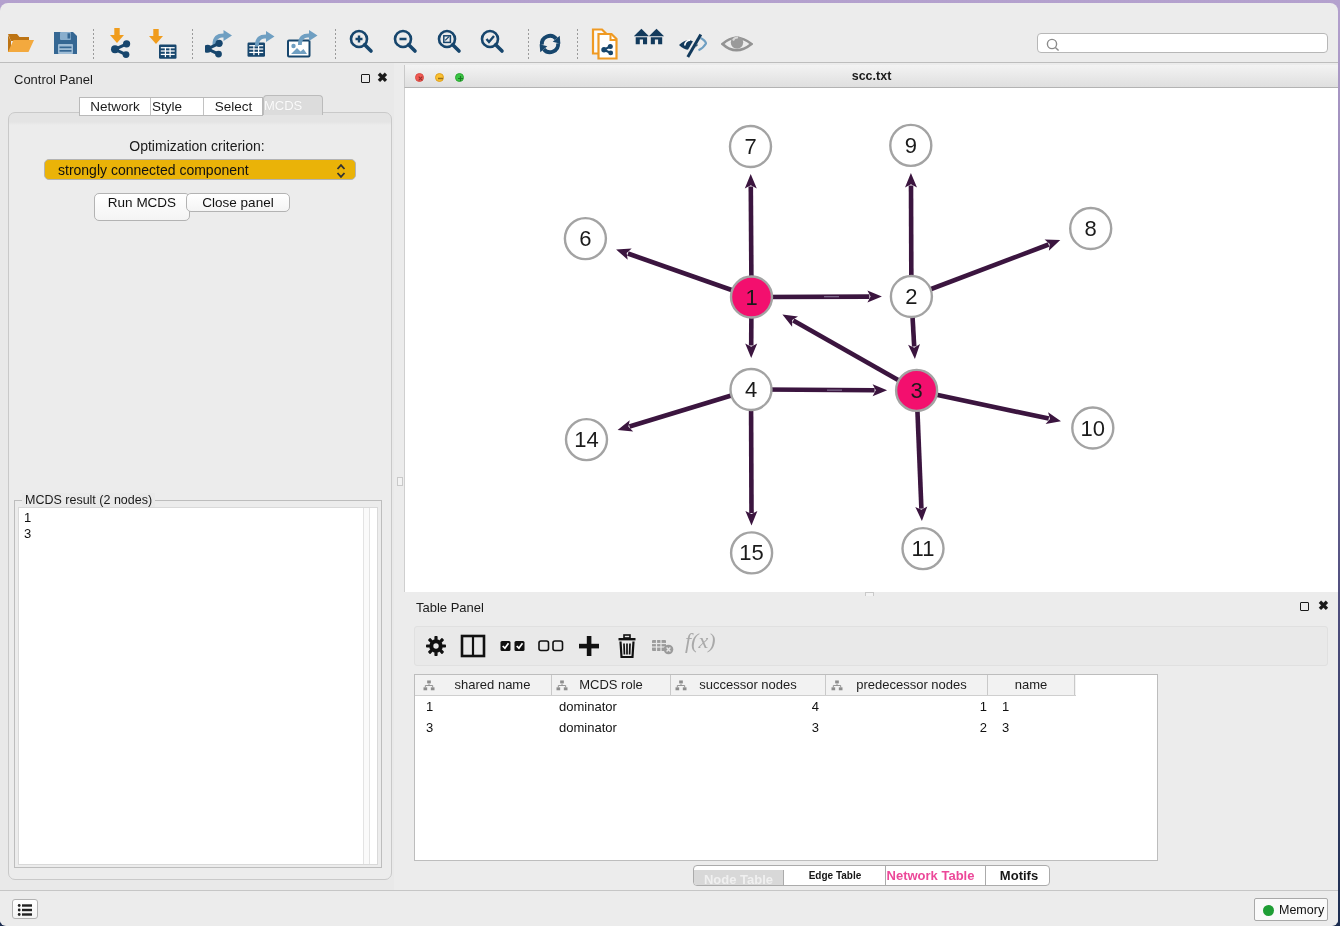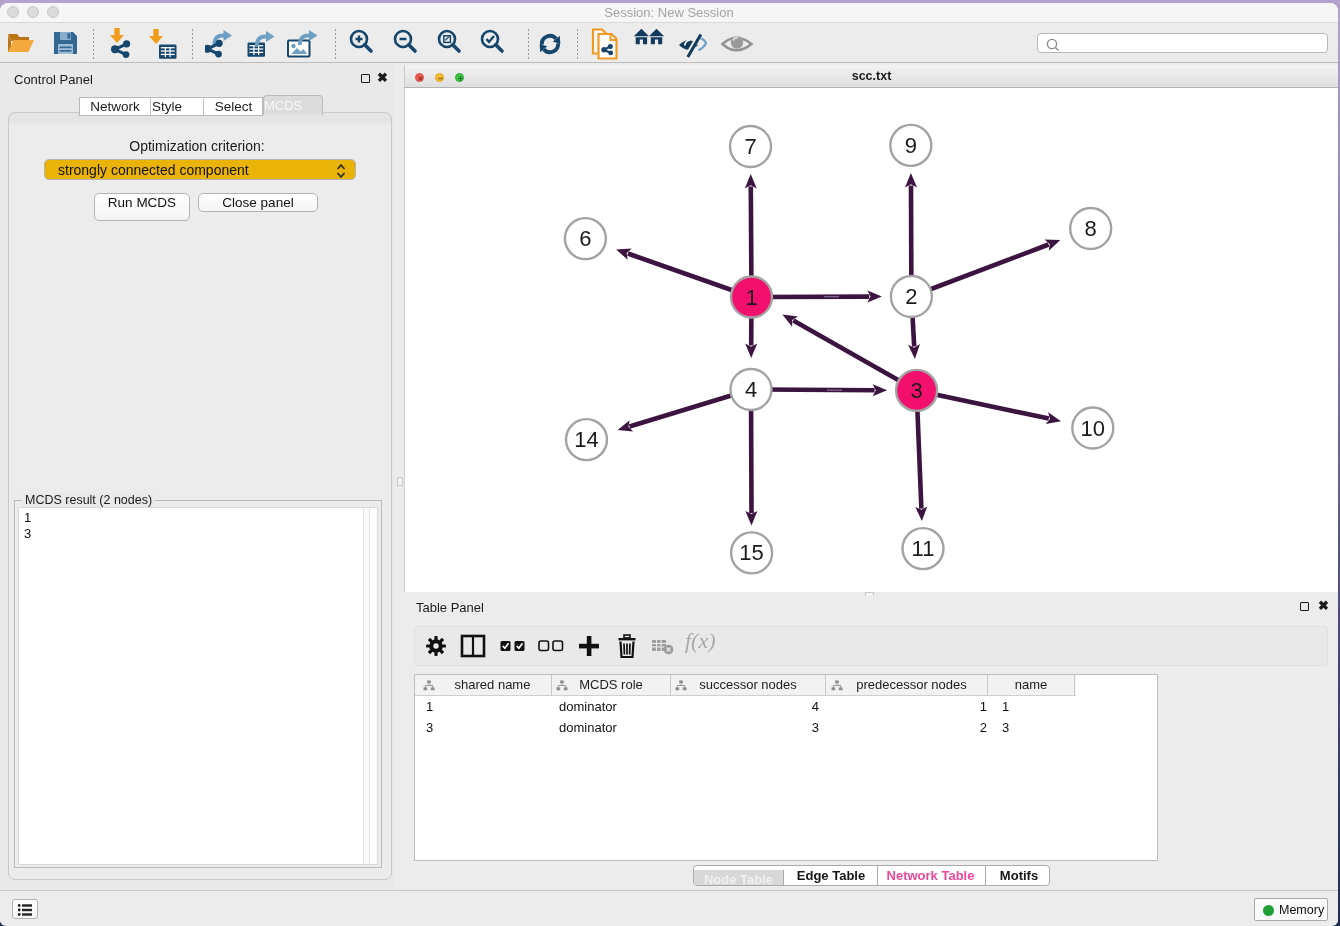--- a/index.html
+++ b/index.html
@@ -72,26 +72,20 @@
 .trow { position:absolute; font-size:13px; color:#111; }
 
 #statusbar { position:absolute; left:0; top:887px; width:100%; height:33px;
   background:#ececec; border-top:1px solid #c6c6c6; }
 svg text { font-family:"Liberation Sans", sans-serif; }
 </style>
 </head>
 <body>
 <div id="app">
 
-  <div id="titlebar">
-    <div class="tl" style="left:7px;"></div>
-    <div class="tl" style="left:27px;"></div>
-    <div class="tl" style="left:47px;"></div>
-    <div id="wintitle">Session: New Session</div>
-  </div>
 
   <div id="toolbar">
     <div class="sep" style="left:93px;"></div>
       <div class="sep" style="left:192px;"></div>
       <div class="sep" style="left:335px;"></div>
       <div class="sep" style="left:528px;"></div>
       <div class="sep" style="left:577px;"></div>
       <svg class="tbi" style="left:5px; top:4px;" width="32" height="32" viewBox="0 0 32 32">
         <path d="M3 7 L12 7 L14.5 10 L24 10 L24 14 L6 14 Z" fill="#bd7414"></path>
         <path d="M3 25 L3 8 L6 14 L6 25 Z" fill="#bd7414"></path>
@@ -223,21 +217,21 @@
     </div>
     <div style="position:absolute; left:0; top:75px; width:394px; text-align:center; font-size:14px; color:#1a1a1a;">Optimization criterion:</div>
     <div class="btn" style="left:44px; top:96px; width:312px; height:21px; border-radius:5px; background:#eab308; text-align:right;">
       <span style="position:absolute; left:13px; top:2px; font-size:14px;">strongly connected component</span>
       <svg width="12" height="16" viewBox="0 0 12 16" style="position:absolute; right:8px; top:2.5px;">
           <path d="M2.5 6 L6 2.2 L9.5 6" fill="none" stroke="#333" stroke-width="1.8"></path>
           <path d="M2.5 10 L6 13.8 L9.5 10" fill="none" stroke="#333" stroke-width="1.8"></path>
         </svg>
     </div>
     <div class="btn" style="left:94px; top:130px; width:96px; height:28px; line-height:18px;">Run MCDS</div>
-    <div class="btn" style="left:198px; top:130px; width:120px; height:19px; line-height:18px;">Close panel</div>
+    <div class="btn" style="left:186px; top:130px; width:104px; height:19px; line-height:18px;">Close panel</div>
 
     <div style="position:absolute; left:14px; top:437px; width:368px; height:368px; border:1px solid #bdbdbd;"></div>
     <div style="position:absolute; left:22px; top:430px; background:#e9e9e9; padding:0 3px; font-size:12.5px; color:#1a1a1a;">MCDS result (2 nodes)</div>
     <div style="position:absolute; left:18px; top:444px; width:360px; height:358px; background:#fff; border:1px solid #d9d9d9;">
       <div style="position:absolute; left:5px; top:2px; font-size:13px; color:#111;">1</div>
       <div style="position:absolute; left:5px; top:18px; font-size:13px; color:#111;">3</div>
       <div style="position:absolute; right:7px; top:0; width:7px; height:356px; background:#fafafa; border-left:1px solid #e3e3e3; border-right:1px solid #e3e3e3;"></div>
     </div>
   </div>
 
@@ -410,21 +404,21 @@
       <div class="trow" style="left:557px; top:24px; width:15px; text-align:right;">1</div>
       <div class="trow" style="left:587px; top:24px;">1</div>
       <div class="trow" style="left:11px; top:45px;">3</div>
       <div class="trow" style="left:144px; top:45px;">dominator</div>
       <div class="trow" style="left:389px; top:45px; width:15px; text-align:right;">3</div>
       <div class="trow" style="left:557px; top:45px; width:15px; text-align:right;">2</div>
       <div class="trow" style="left:587px; top:45px;">3</div>
     </div>
     <div style="position:absolute; left:289px; top:269px; width:357px; height:21px; background:#fff; border:1px solid #ababab; border-radius:4px; box-sizing:border-box; overflow:hidden;">
       <div style="position:absolute; left:0; top:4px; width:90px; height:19px; background:#d8d8d8; border-right:1px solid #ababab; text-align:center; line-height:19px; font-size:13px; font-weight:bold; color:#f0f0f0;">Node Table</div>
-      <div style="position:absolute; left:91px; top:0; width:93px; height:19px; border-right:1px solid #ababab; text-align:center; line-height:19px; font-size:13px; font-weight:bold; color:#161616;">Edge Table</div>
+      <div style="position:absolute; left:91px; top:0; width:101px; height:19px; border-right:1px solid #ababab; text-align:center; line-height:19px; font-size:10px; font-weight:bold; color:#161616;">Edge Table</div>
       <div style="position:absolute; left:182px; top:0; width:110px; height:19px; border-right:1px solid #ababab; text-align:center; line-height:19px; font-size:13px; font-weight:bold; color:#ec4899;">Network Table</div>
       <div style="position:absolute; left:293px; top:0; width:64px; height:19px; text-align:center; line-height:19px; font-size:13px; font-weight:bold; color:#161616;">Motifs</div>
     </div>
   </div>
 
   <div id="statusbar">
     <div class="btn" style="left:12px; top:8px; width:26px; height:20px; border-radius:3px;">
       <svg width="16" height="14" viewBox="0 0 16 14" style="margin-top:3px;">
         <circle cx="2.2" cy="2.5" r="1.4" fill="#222"></circle>
           <rect x="5" y="1.3" width="10" height="2.4" fill="#222"></rect>

